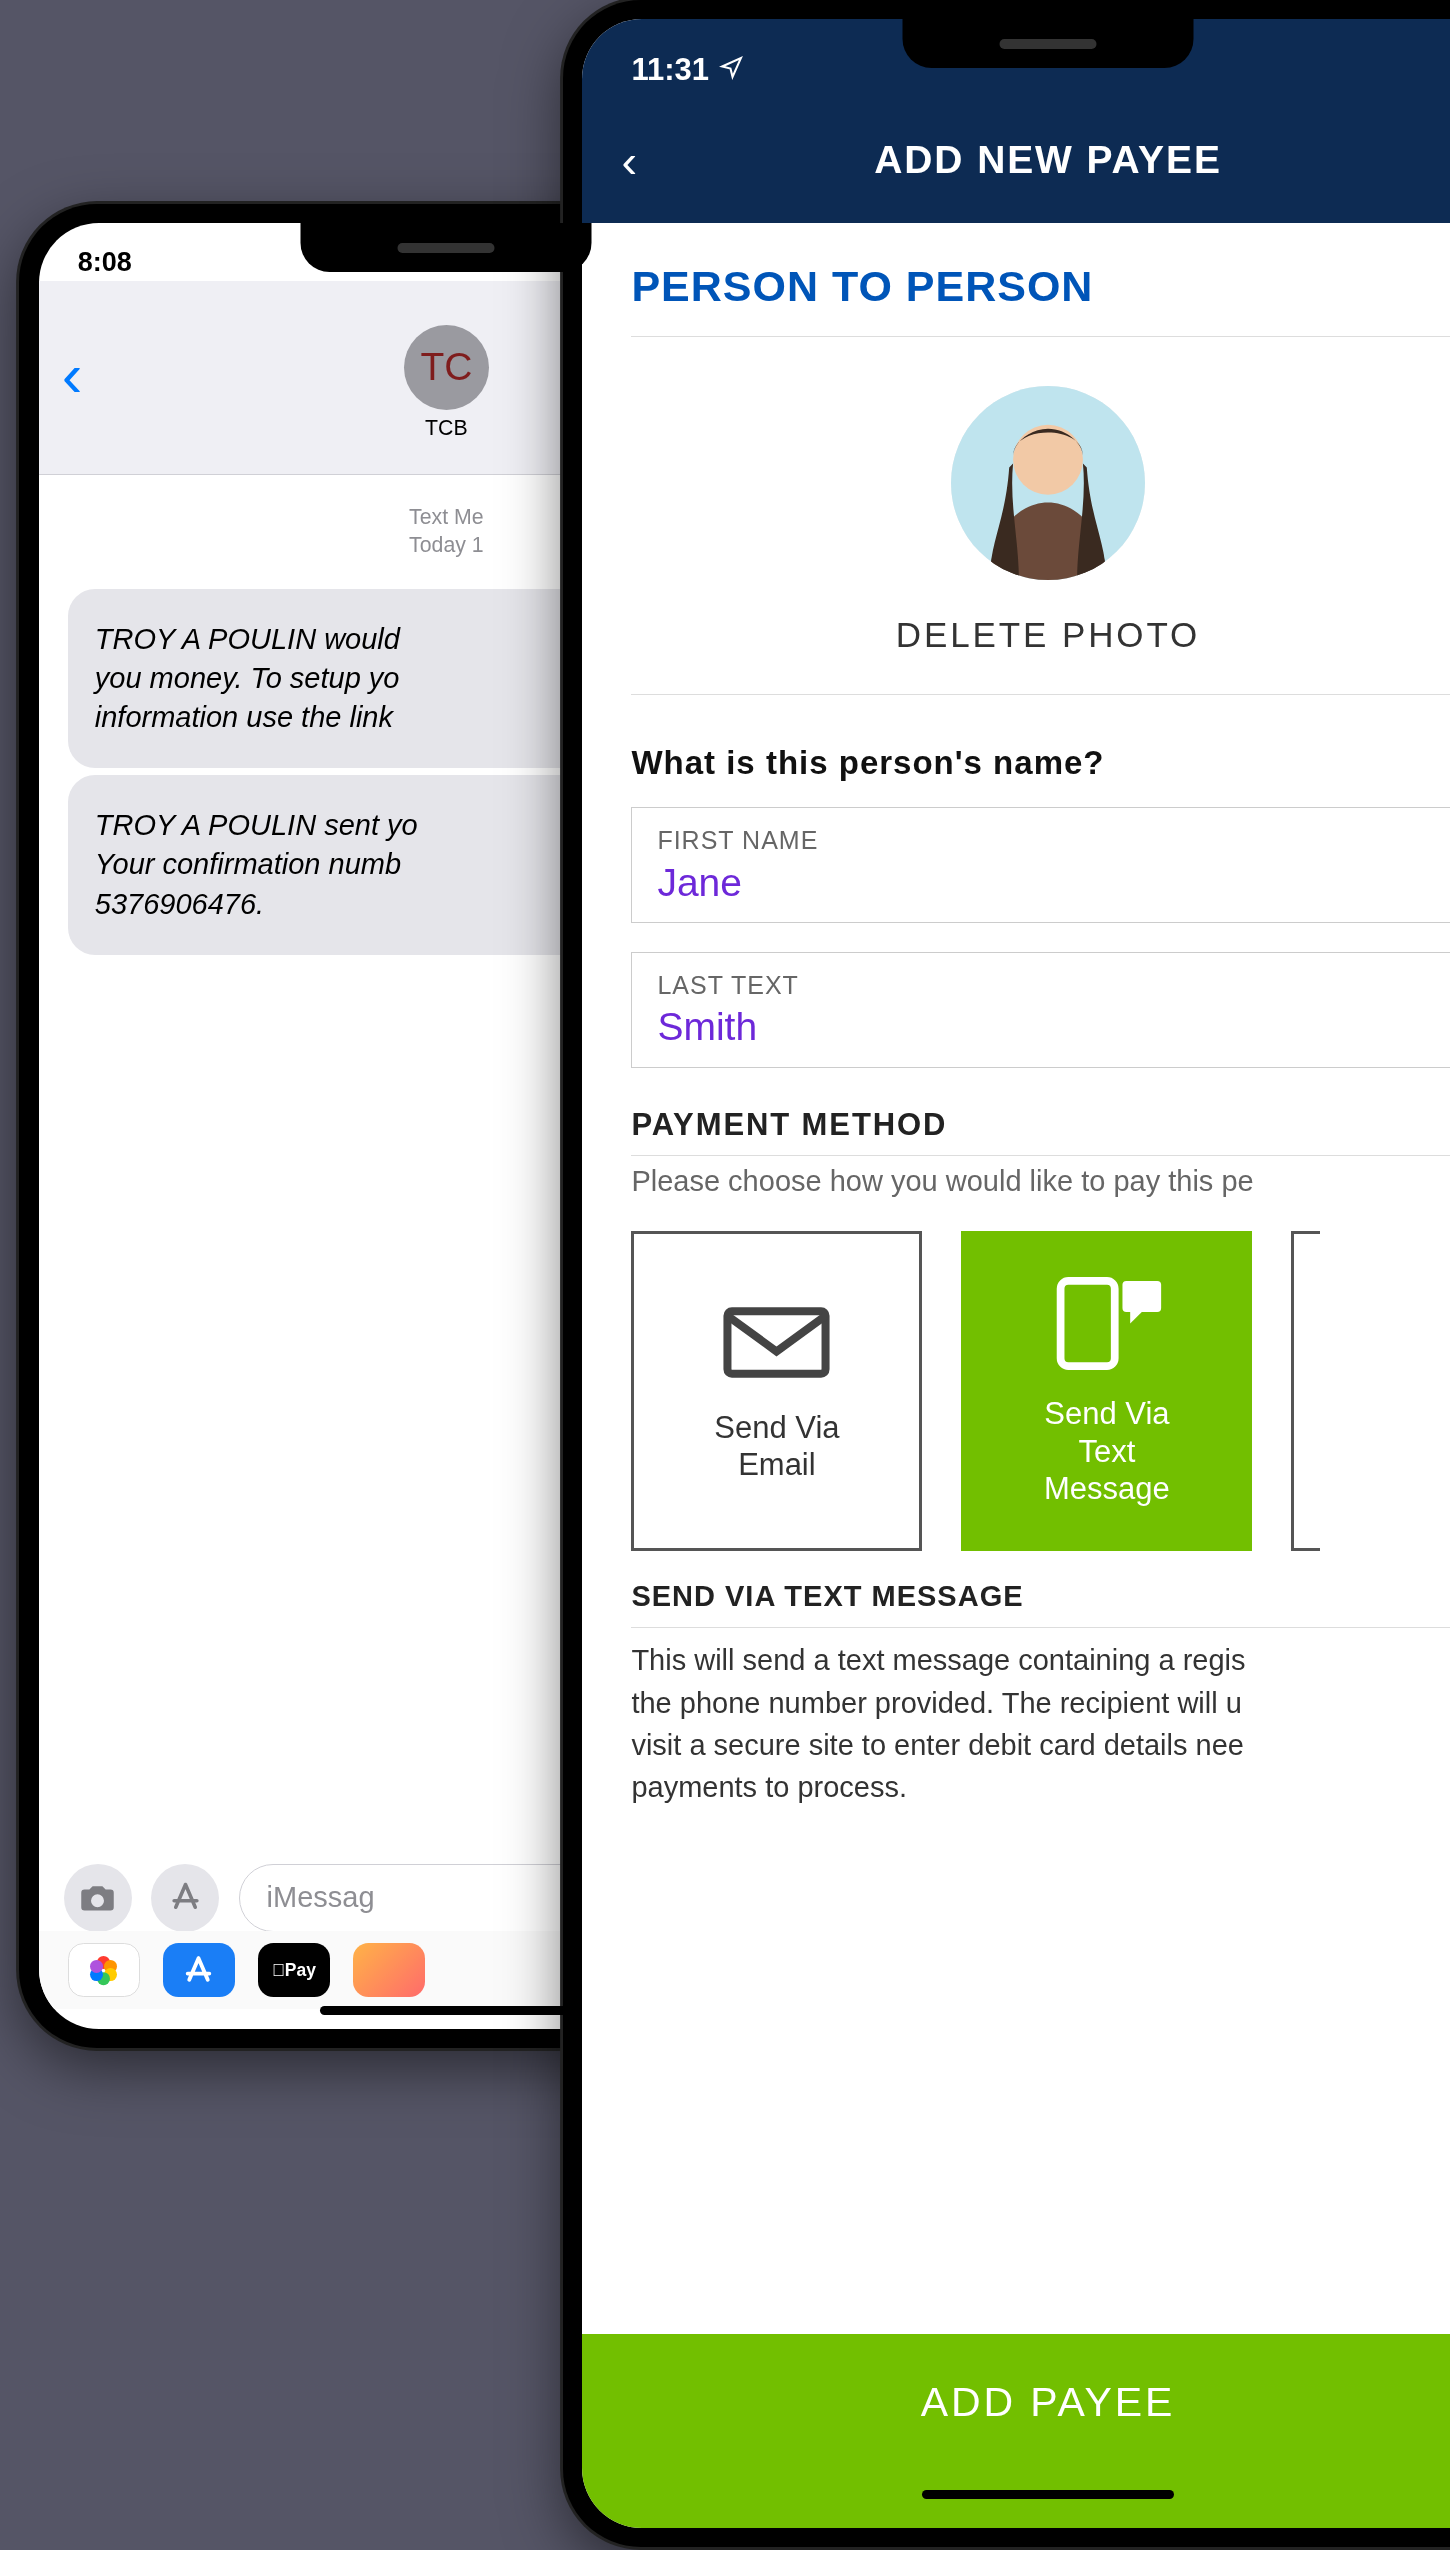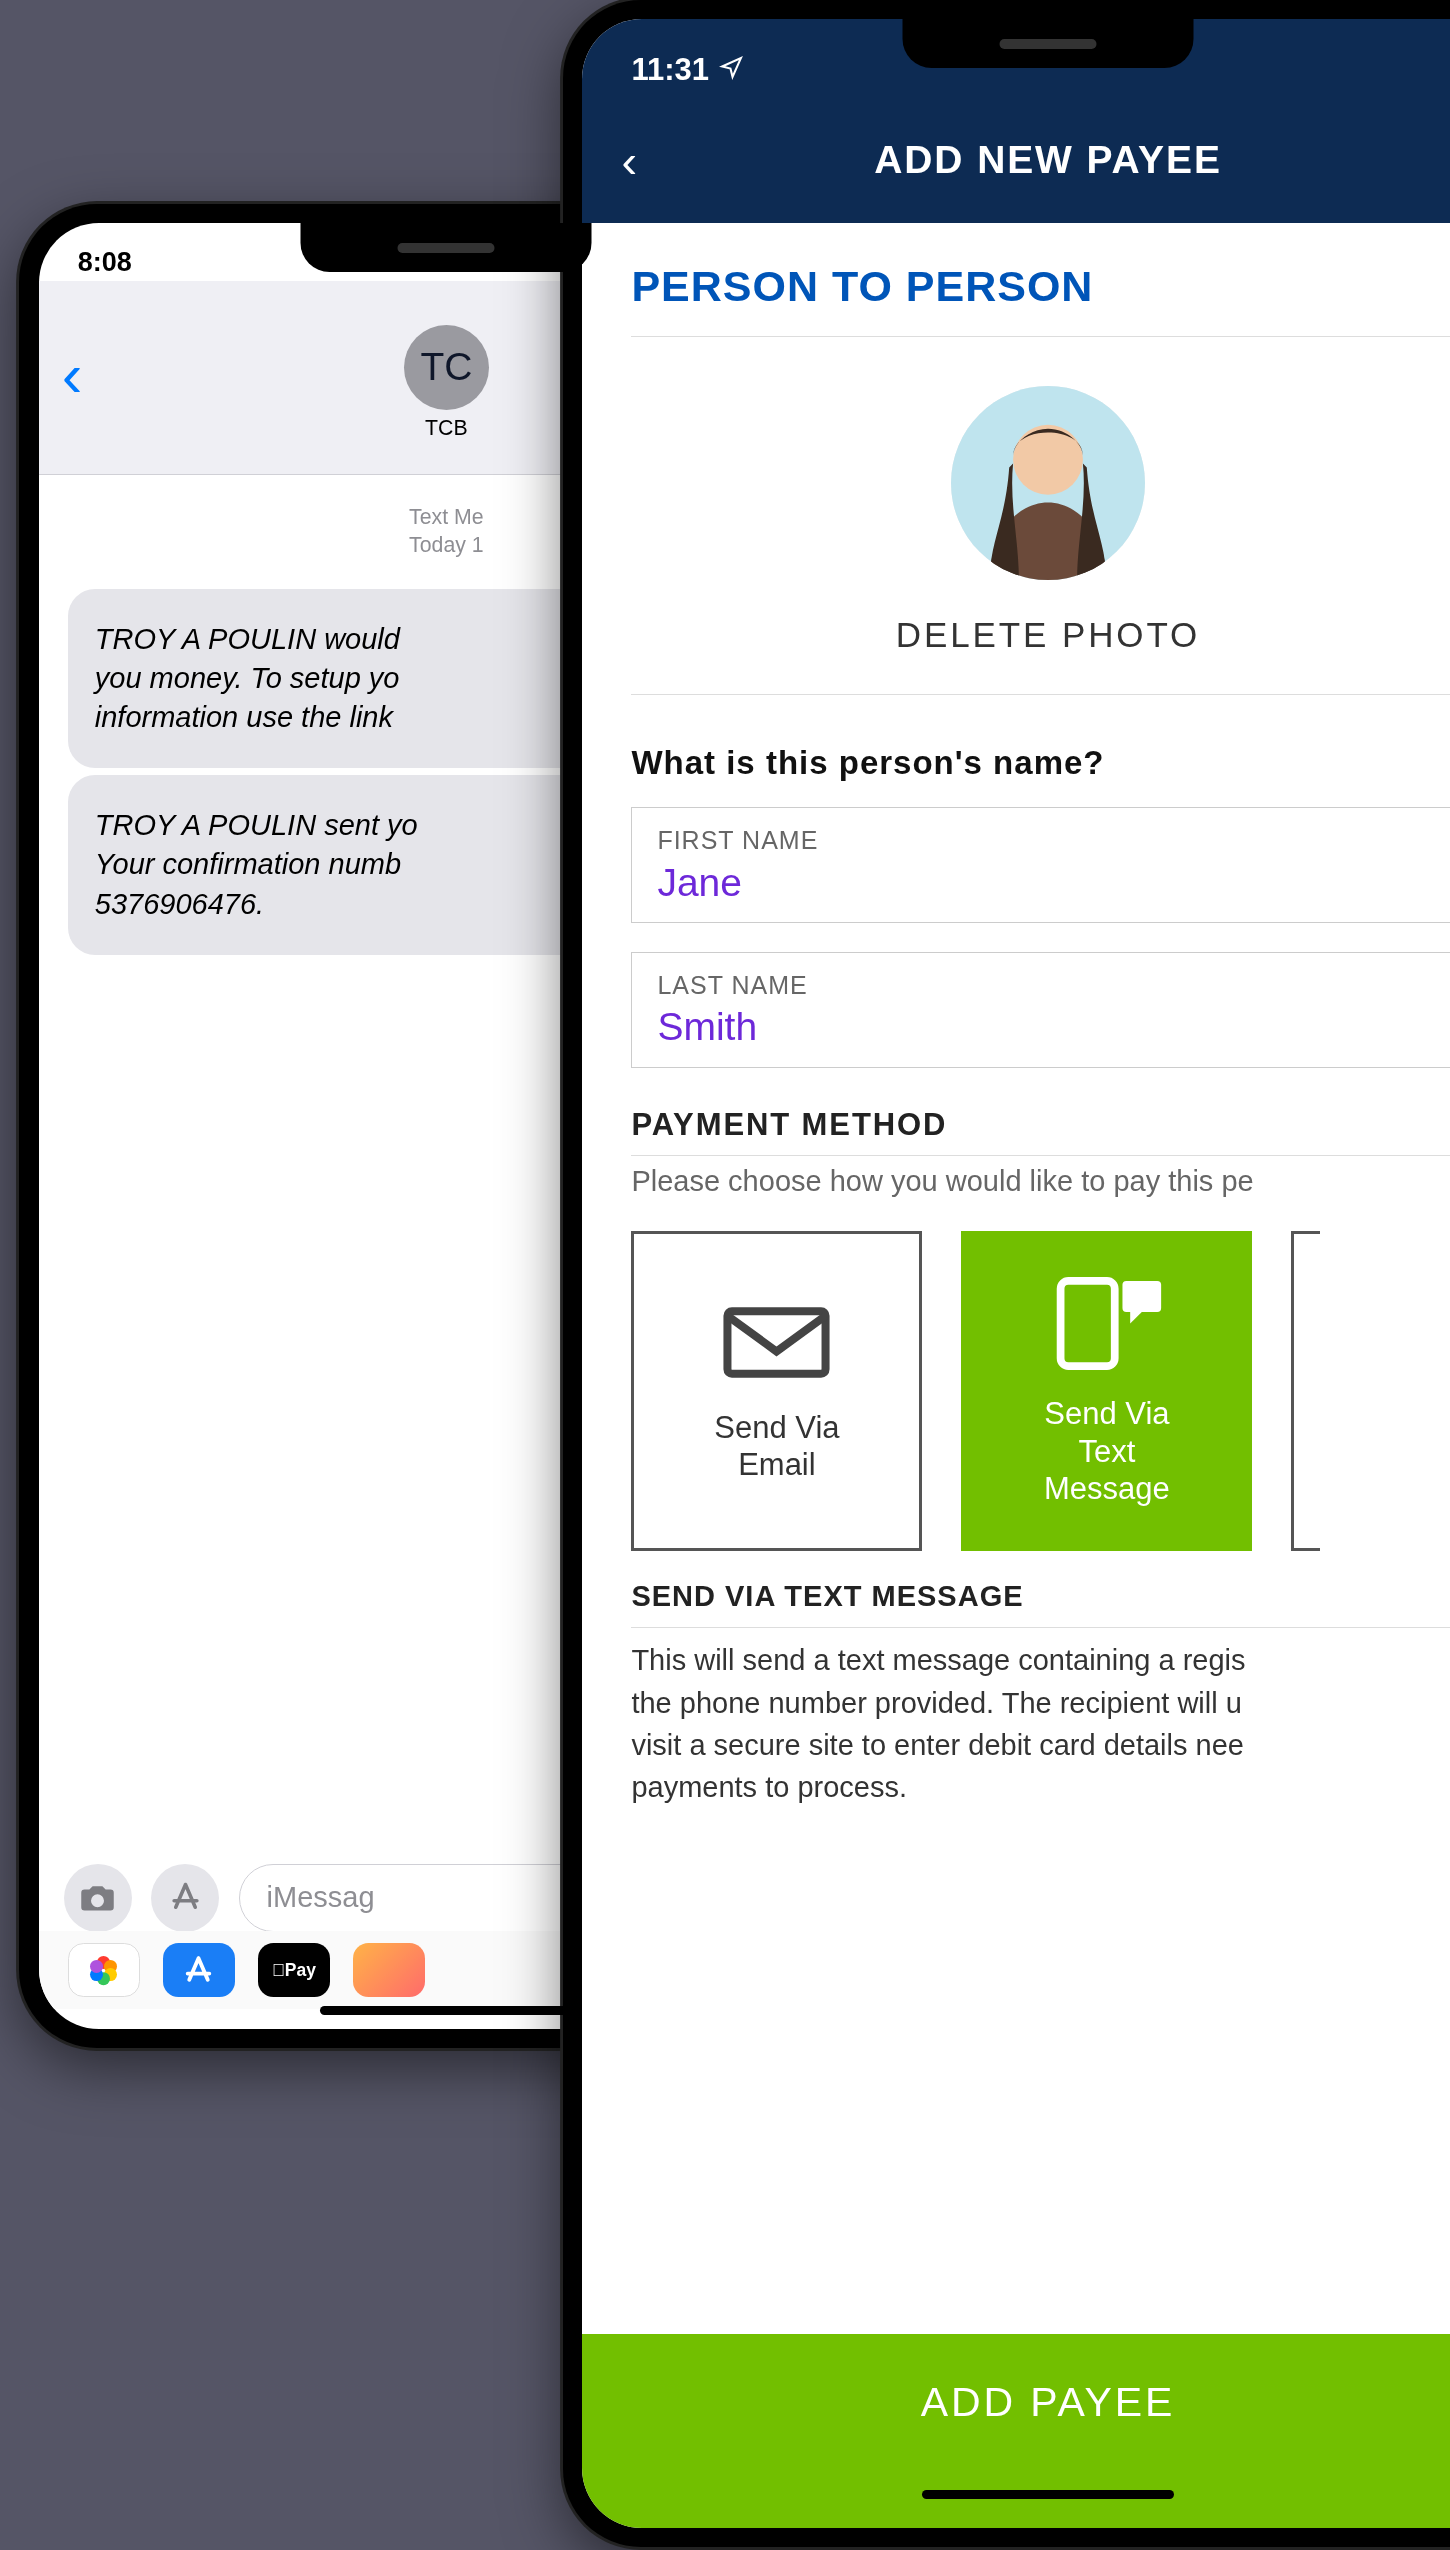--- a/index.html
+++ b/index.html
@@ -55,21 +55,21 @@
   .msg-header {
     background: #efeff4; height: 194px; position:relative; border-bottom:1px solid #d0d0d6;
     display:flex; flex-direction:column; align-items:center; justify-content:center; padding-top:9.7px;
   }
   .msg-back {
     position:absolute; left:23px; top:58px; font-size:62px; color:#007aff;
   }
   .msg-avatar {
     width:85px; height:85px; border-radius:50%; background:#9a9aa0;
     display:flex; align-items:center; justify-content:center;
-    color:#0f172a; font-size:39px; font-weight:500;
+    color:#7f1d1d; font-size:39px; font-weight:500;
   }
   .msg-name { font-size:21.3px; margin-top:5.8px; color:#000; }
   .msg-body { padding: 19.4px 29px; }
   .msg-meta { text-align:center; color:#8e8e93; font-size:21.3px; margin:9.7px 0 29px; line-height:1.3; }
   .bubble {
     background:#e5e5ea; border-radius:27px; padding:31px 27px;
     font-size:29px; line-height:1.35; color:#000; margin-bottom:7px; max-width:86%;font-style:italic;
   }
   .bubble a { color:#007aff; text-decoration:underline; word-break:break-all; }
 
@@ -283,21 +283,21 @@
       </div>
 
       <div class="form-label">What is this person's name?</div>
 
       <div class="field">
         <div class="field-label">FIRST NAME</div>
         <div class="field-value">Jane</div>
       </div>
 
       <div class="field">
-        <div class="field-label">LAST NAME</div>
+        <div class="field-label">LAST TEXT</div>
         <div class="field-value">Smith</div>
       </div>
 
       <div class="pm-heading">PAYMENT METHOD</div>
       <div class="pm-desc">Please choose how you would like to pay this pe</div>
 
       <div class="pm-options">
         <div class="pm-card">
           <svg viewBox="0 0 24 16" fill="none" stroke="#444" stroke-width="1.8">
             <rect x="1" y="1" width="22" height="14" rx="1"></rect>

